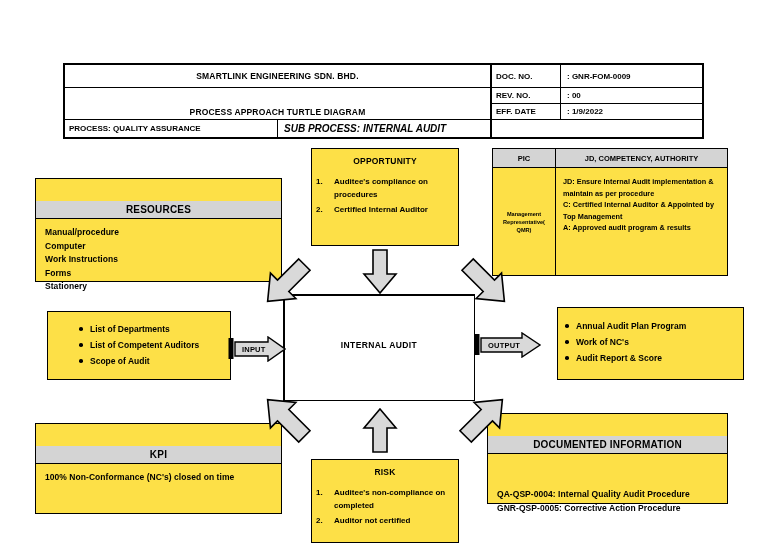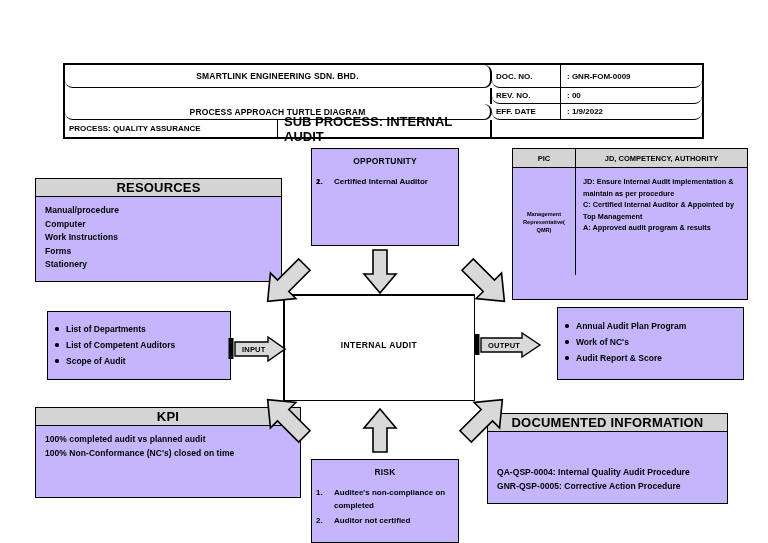--- a/index.html
+++ b/index.html
@@ -10,65 +10,65 @@
   }
   .stage{position:absolute;left:0;top:0;width:768px;height:543px;}
 
   
   .hdr{position:absolute;left:63px;top:63px;width:641px;border:2px solid #000;box-sizing:border-box;}
   .hdr-row{display:flex;}
   .hdr-left{box-sizing:border-box;border-right:2px solid #000;}
   .r1{height:23px;}
   .r2{height:16px;}
   .r3{height:17px;}
-  .bb{border-bottom:1.5px solid #000;border-radius:8px;}
+  .bb{border-bottom:1.5px solid #000;}
   .company{
     width:427px;display:flex;align-items:center;justify-content:center;
     font-size:8.5px;font-weight:bold;letter-spacing:.15px;
   }
   .turtle{
     width:427px;display:flex;align-items:center;justify-content:center;
     font-size:8.5px;font-weight:bold;letter-spacing:.15px;
   }
   .docbox{width:210px;display:flex;}
   .dockey{width:69px;display:flex;align-items:center;padding-left:4px;font-size:8px;font-weight:bold;box-sizing:border-box;border-right:1.5px solid #000;}
   .docval{flex:1;display:flex;align-items:center;padding-left:6px;font-size:8px;font-weight:bold;box-sizing:border-box;}
   .proc{width:213px;display:flex;align-items:center;padding-left:4px;font-size:8px;font-weight:bold;box-sizing:border-box;border-right:1.5px solid #000;}
-  .subproc{width:214px;display:flex;align-items:center;padding-left:6px;font-size:13px;font-weight:bold;box-sizing:border-box;border-right:2px solid #000;}
+  .subproc{width:214px;display:flex;align-items:center;padding-left:6px;font-size:10px;font-weight:bold;box-sizing:border-box;border-right:2px solid #000;font-style:italic;}
   .blank{flex:1;}
 
   
-  .box{position:absolute;box-sizing:border-box;border:1.5px solid #000;background:#c4b5fd;}
+  .box{position:absolute;box-sizing:border-box;border:1.5px solid #000;background:#fde047;}
   .bar{
     background:#d4d4d4;border-bottom:1.5px solid #000;
     height:17px;display:flex;align-items:center;justify-content:center;
-    font-size:13px;font-weight:bold;letter-spacing:.2px;
+    font-size:10px;font-weight:bold;letter-spacing:.2px;margin-top:22px;
   }
   .body{padding:7px 9px 4px 9px;}
   .line{font-size:8.5px;font-weight:bold;line-height:13.5px;letter-spacing:.05px;}
 
   
   ul.bl{margin:0;padding:0 0 0 18px;list-style:none;}
   ul.bl li{position:relative;font-size:8.5px;font-weight:bold;line-height:16px;}
   ul.bl li:before{content:"";position:absolute;left:-11px;top:6px;width:3.5px;height:3.5px;border-radius:50%;background:#000;}
 
   
   ol.nm{margin:0;padding:0;list-style:none;}
   ol.nm li{position:relative;font-size:8px;font-weight:bold;line-height:13px;padding-left:22px;margin-bottom:2px;}
   ol.nm li .n{position:absolute;left:4px;top:0;font-size:8px;font-weight:bold;}
 
   .ttl-center{text-align:center;font-size:8.5px;font-weight:bold;padding-top:7px;letter-spacing:.2px;}
 
   
   #resources{left:35px;top:178px;width:247px;height:104px;}
   #opportunity{left:311px;top:148px;width:148px;height:98px;}
-  #pictable{left:492px;top:148px;width:236px;height:152px;padding:0;margin-left:20px;}
-  #inputbox{left:47px;top:311px;width:184px;height:69px;}
+  #pictable{left:492px;top:148px;width:236px;height:128px;padding:0;}
+  #inputbox{left:47px;top:311px;width:184px;height:69px;padding-left:24px;}
   #outputbox{left:557px;top:307px;width:187px;height:73px;}
-  #kpi{left:35px;top:407px;width:266px;height:91px;}
+  #kpi{left:35px;top:423px;width:247px;height:91px;}
   #docinfo{left:487px;top:413px;width:241px;height:91px;}
   #risk{left:311px;top:459px;width:148px;height:84px;}
 
   
   .pic-head{display:flex;height:19px;}
   .pic-head .c1{width:63px;box-sizing:border-box;border-right:1.5px solid #000;border-bottom:1.5px solid #000;background:#d4d4d4;display:flex;align-items:center;justify-content:center;font-size:7.5px;font-weight:bold;}
   .pic-head .c2{flex:1;box-sizing:border-box;border-bottom:1.5px solid #000;background:#d4d4d4;display:flex;align-items:center;justify-content:center;font-size:7.5px;font-weight:bold;}
   .pic-body{display:flex;height:107px;}
   .pic-body .c1{width:63px;box-sizing:border-box;border-right:1.5px solid #000;display:flex;align-items:center;justify-content:center;text-align:center;font-size:5.6px;font-weight:bold;line-height:8px;padding:0 3px;}
   .pic-body .c2{flex:1;padding:8px 6px 0 7px;}
@@ -135,21 +135,21 @@
       <div class="line">Computer</div>
       <div class="line">Work Instructions</div>
       <div class="line">Forms</div>
       <div class="line">Stationery</div>
     </div>
   </div>
 
   <div class="box" id="opportunity">
     <div class="ttl-center">OPPORTUNITY</div>
     <ol class="nm" style="margin-top:9px;padding-right:6px;">
-      <li><span class="n">1.</span></li>
+      <li><span class="n">1.</span><span>Auditee's compliance on procedures</span></li>
       <li><span class="n">2.</span><span>Certified Internal Auditor</span></li>
     </ol>
   </div>
 
   <div class="box" id="pictable">
     <div class="pic-head">
       <div class="c1">PIC</div>
       <div class="c2">JD, COMPETENCY, AUTHORITY</div>
     </div>
     <div class="pic-body">
@@ -178,21 +178,20 @@
     </ul>
   </div>
 
   <div style="position:absolute;left:283px;top:294px;width:192px;height:106px;">
     <div class="center-label">INTERNAL AUDIT</div>
   </div>
 
   <div class="box" id="kpi">
     <div class="bar">KPI</div>
     <div class="body">
-      <div class="line">100% completed audit vs planned audit</div>
       <div class="line">100% Non-Conformance (NC's) closed on time</div>
     </div>
   </div>
 
   <div class="box" id="docinfo">
     <div class="bar">DOCUMENTED INFORMATION</div>
     <div class="body" style="padding-top:34px;">
       <div class="line">QA-QSP-0004: Internal Quality Audit Procedure</div>
       <div class="line">GNR-QSP-0005: Corrective Action Procedure</div>
     </div>

